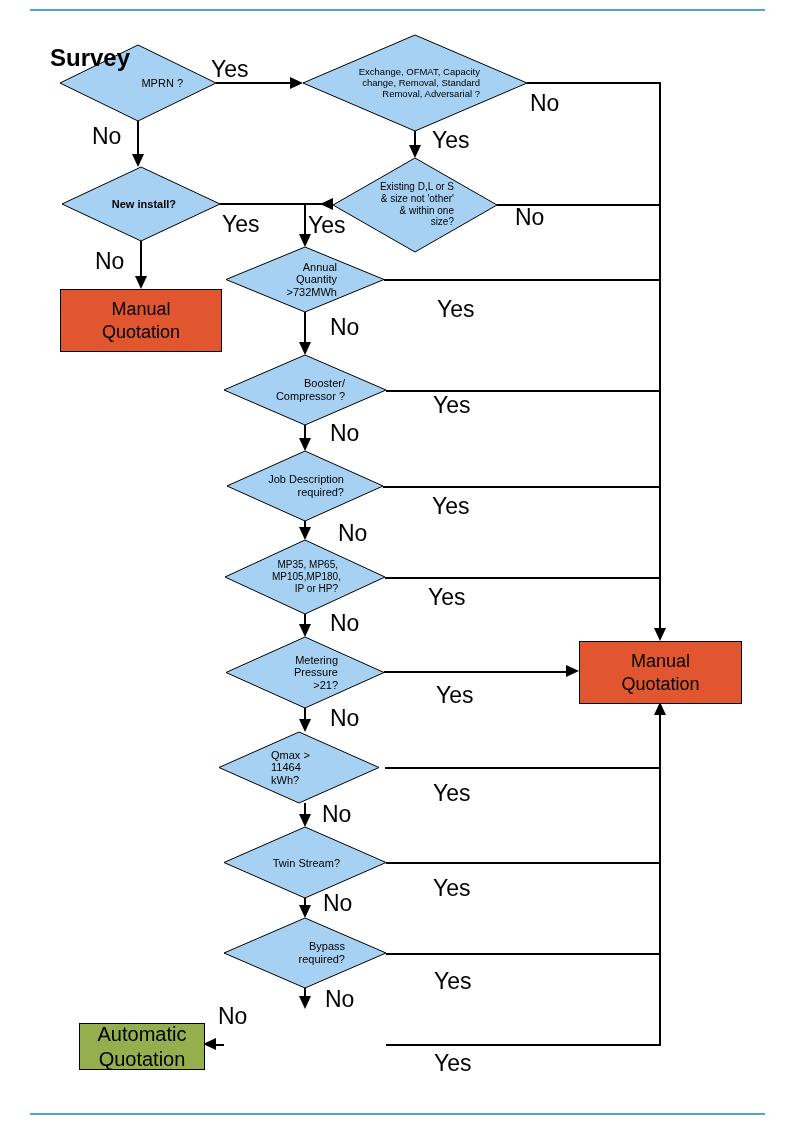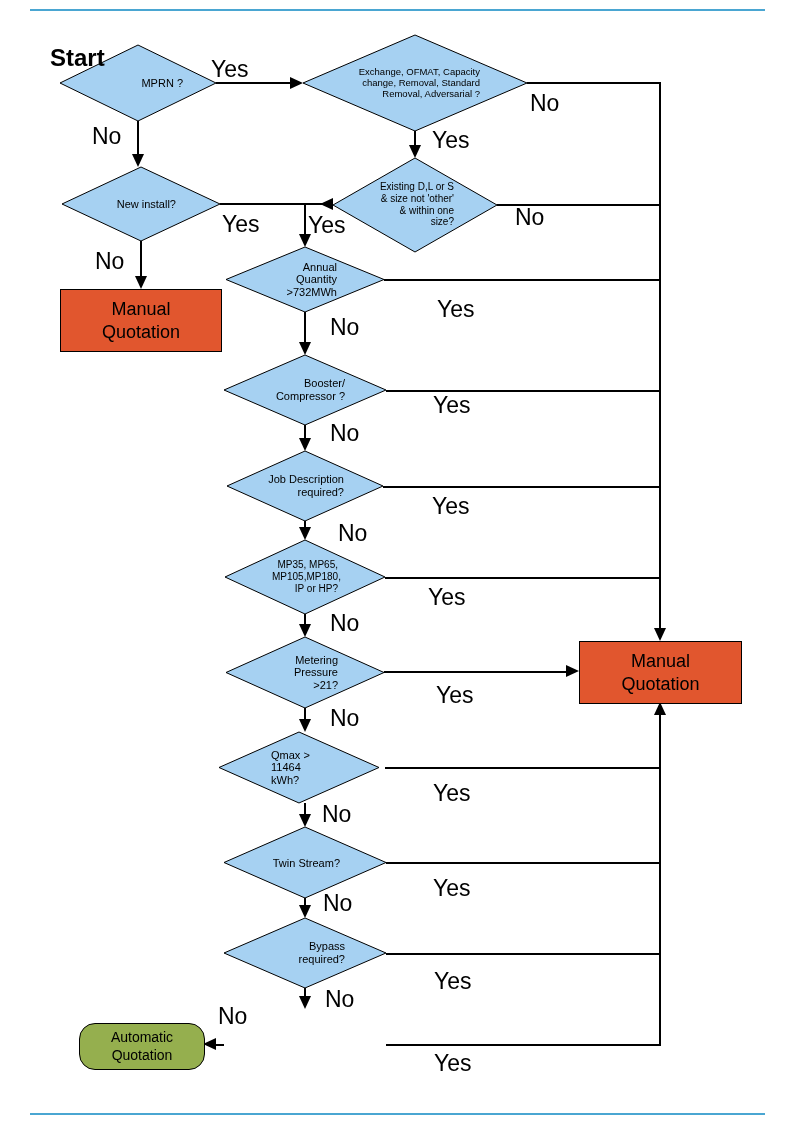--- a/index.html
+++ b/index.html
@@ -14,21 +14,21 @@
   .ah-left{border-top:6px solid transparent;border-bottom:6px solid transparent;border-right:13px solid var(--line,#000);}
   .diamond{position:absolute;}
   .diamond svg{position:absolute;left:0;top:0;width:100%;height:100%;overflow:visible;display:block;}
   .diamond polygon{fill:var(--dfill,#A6D1F2);stroke:var(--dstroke,#000);stroke-width:1;}
   .dtext{position:absolute;top:50%;left:50%;transform:translate(-50%,-50%);
          text-align:right;font-size:11px;line-height:1.18;}
   .obox{position:absolute;border:1px solid #000;display:flex;align-items:center;justify-content:center;
         text-align:center;font-size:18px;line-height:1.25;}
   .obox .inner{width:120px;}
   .manual{background:var(--mfill,#E1562E);}
-  .auto{background:var(--afill,#95AF4E);font-size:14px;border-radius:16px;}
+  .auto{background:var(--afill,#95AF4E);font-size:20px;}
   .auto .inner{width:110px;}
   .lbl{position:absolute;font-size:23px;white-space:nowrap;}
   .start{position:absolute;font-size:24px;font-weight:bold;}
 </style>
 </head>
 <body>
 
 <div class="canvas">
 
   <div class="rule" style="left:30px;top:9px;width:735px;"></div>
@@ -91,21 +91,21 @@
   <div class="diamond" style="left:303px;top:35px;width:224px;height:96px;">
     <svg viewBox="0 0 100 60" preserveAspectRatio="none">
         <polygon points="50,0 100,30 50,60 0,30" vector-effect="non-scaling-stroke"></polygon>
       </svg>
     <div class="dtext" style="width:130px;font-size:9.5px;">Exchange, OFMAT, Capacity change, Removal, Standard Removal, Adversarial ?</div>
   </div>
   <div class="diamond" style="left:62px;top:167px;width:158px;height:74px;">
     <svg viewBox="0 0 100 60" preserveAspectRatio="none">
         <polygon points="50,0 100,30 50,60 0,30" vector-effect="non-scaling-stroke"></polygon>
       </svg>
-    <div class="dtext" style="width:70px;">New install?</div>
+    <div class="dtext" style="width:70px;font-weight:bold;">New install?</div>
   </div>
   <div class="diamond" style="left:333px;top:158px;width:164px;height:94px;text-decoration:underline;">
     <svg viewBox="0 0 100 60" preserveAspectRatio="none">
         <polygon points="50,0 100,30 50,60 0,30" vector-effect="non-scaling-stroke"></polygon>
       </svg>
     <div class="dtext" style="width:78px;font-size:10px;">Existing D,L or S &amp; size not 'other' &amp; within one size?</div>
   </div>
   <div class="diamond" style="left:226px;top:247px;width:158px;height:65px;">
     <svg viewBox="0 0 100 60" preserveAspectRatio="none">
         <polygon points="50,0 100,30 50,60 0,30" vector-effect="non-scaling-stroke"></polygon>
@@ -158,21 +158,21 @@
   <div class="obox manual" style="left:60px;top:289px;width:160px;height:61px;">
     <div class="inner">Manual Quotation</div>
   </div>
   <div class="obox manual" style="left:579px;top:641px;width:161px;height:61px;">
     <div class="inner">Manual Quotation</div>
   </div>
   <div class="obox auto" style="left:79px;top:1023px;width:124px;height:45px;">
     <div class="inner">Automatic Quotation</div>
   </div>
 
-  <div class="start" style="left:50px;top:44px;">Start</div>
+  <div class="start" style="left:50px;top:44px;">Survey</div>
 
   <div class="lbl" style="left:211px;top:56px;">Yes</div>
   <div class="lbl" style="left:92px;top:123px;">No</div>
   <div class="lbl" style="left:530px;top:90px;">No</div>
   <div class="lbl" style="left:432px;top:127px;">Yes</div>
   <div class="lbl" style="left:222px;top:211px;">Yes</div>
   <div class="lbl" style="left:308px;top:212px;">Yes</div>
   <div class="lbl" style="left:515px;top:204px;">No</div>
   <div class="lbl" style="left:95px;top:248px;">No</div>
   <div class="lbl" style="left:437px;top:296px;">Yes</div>

